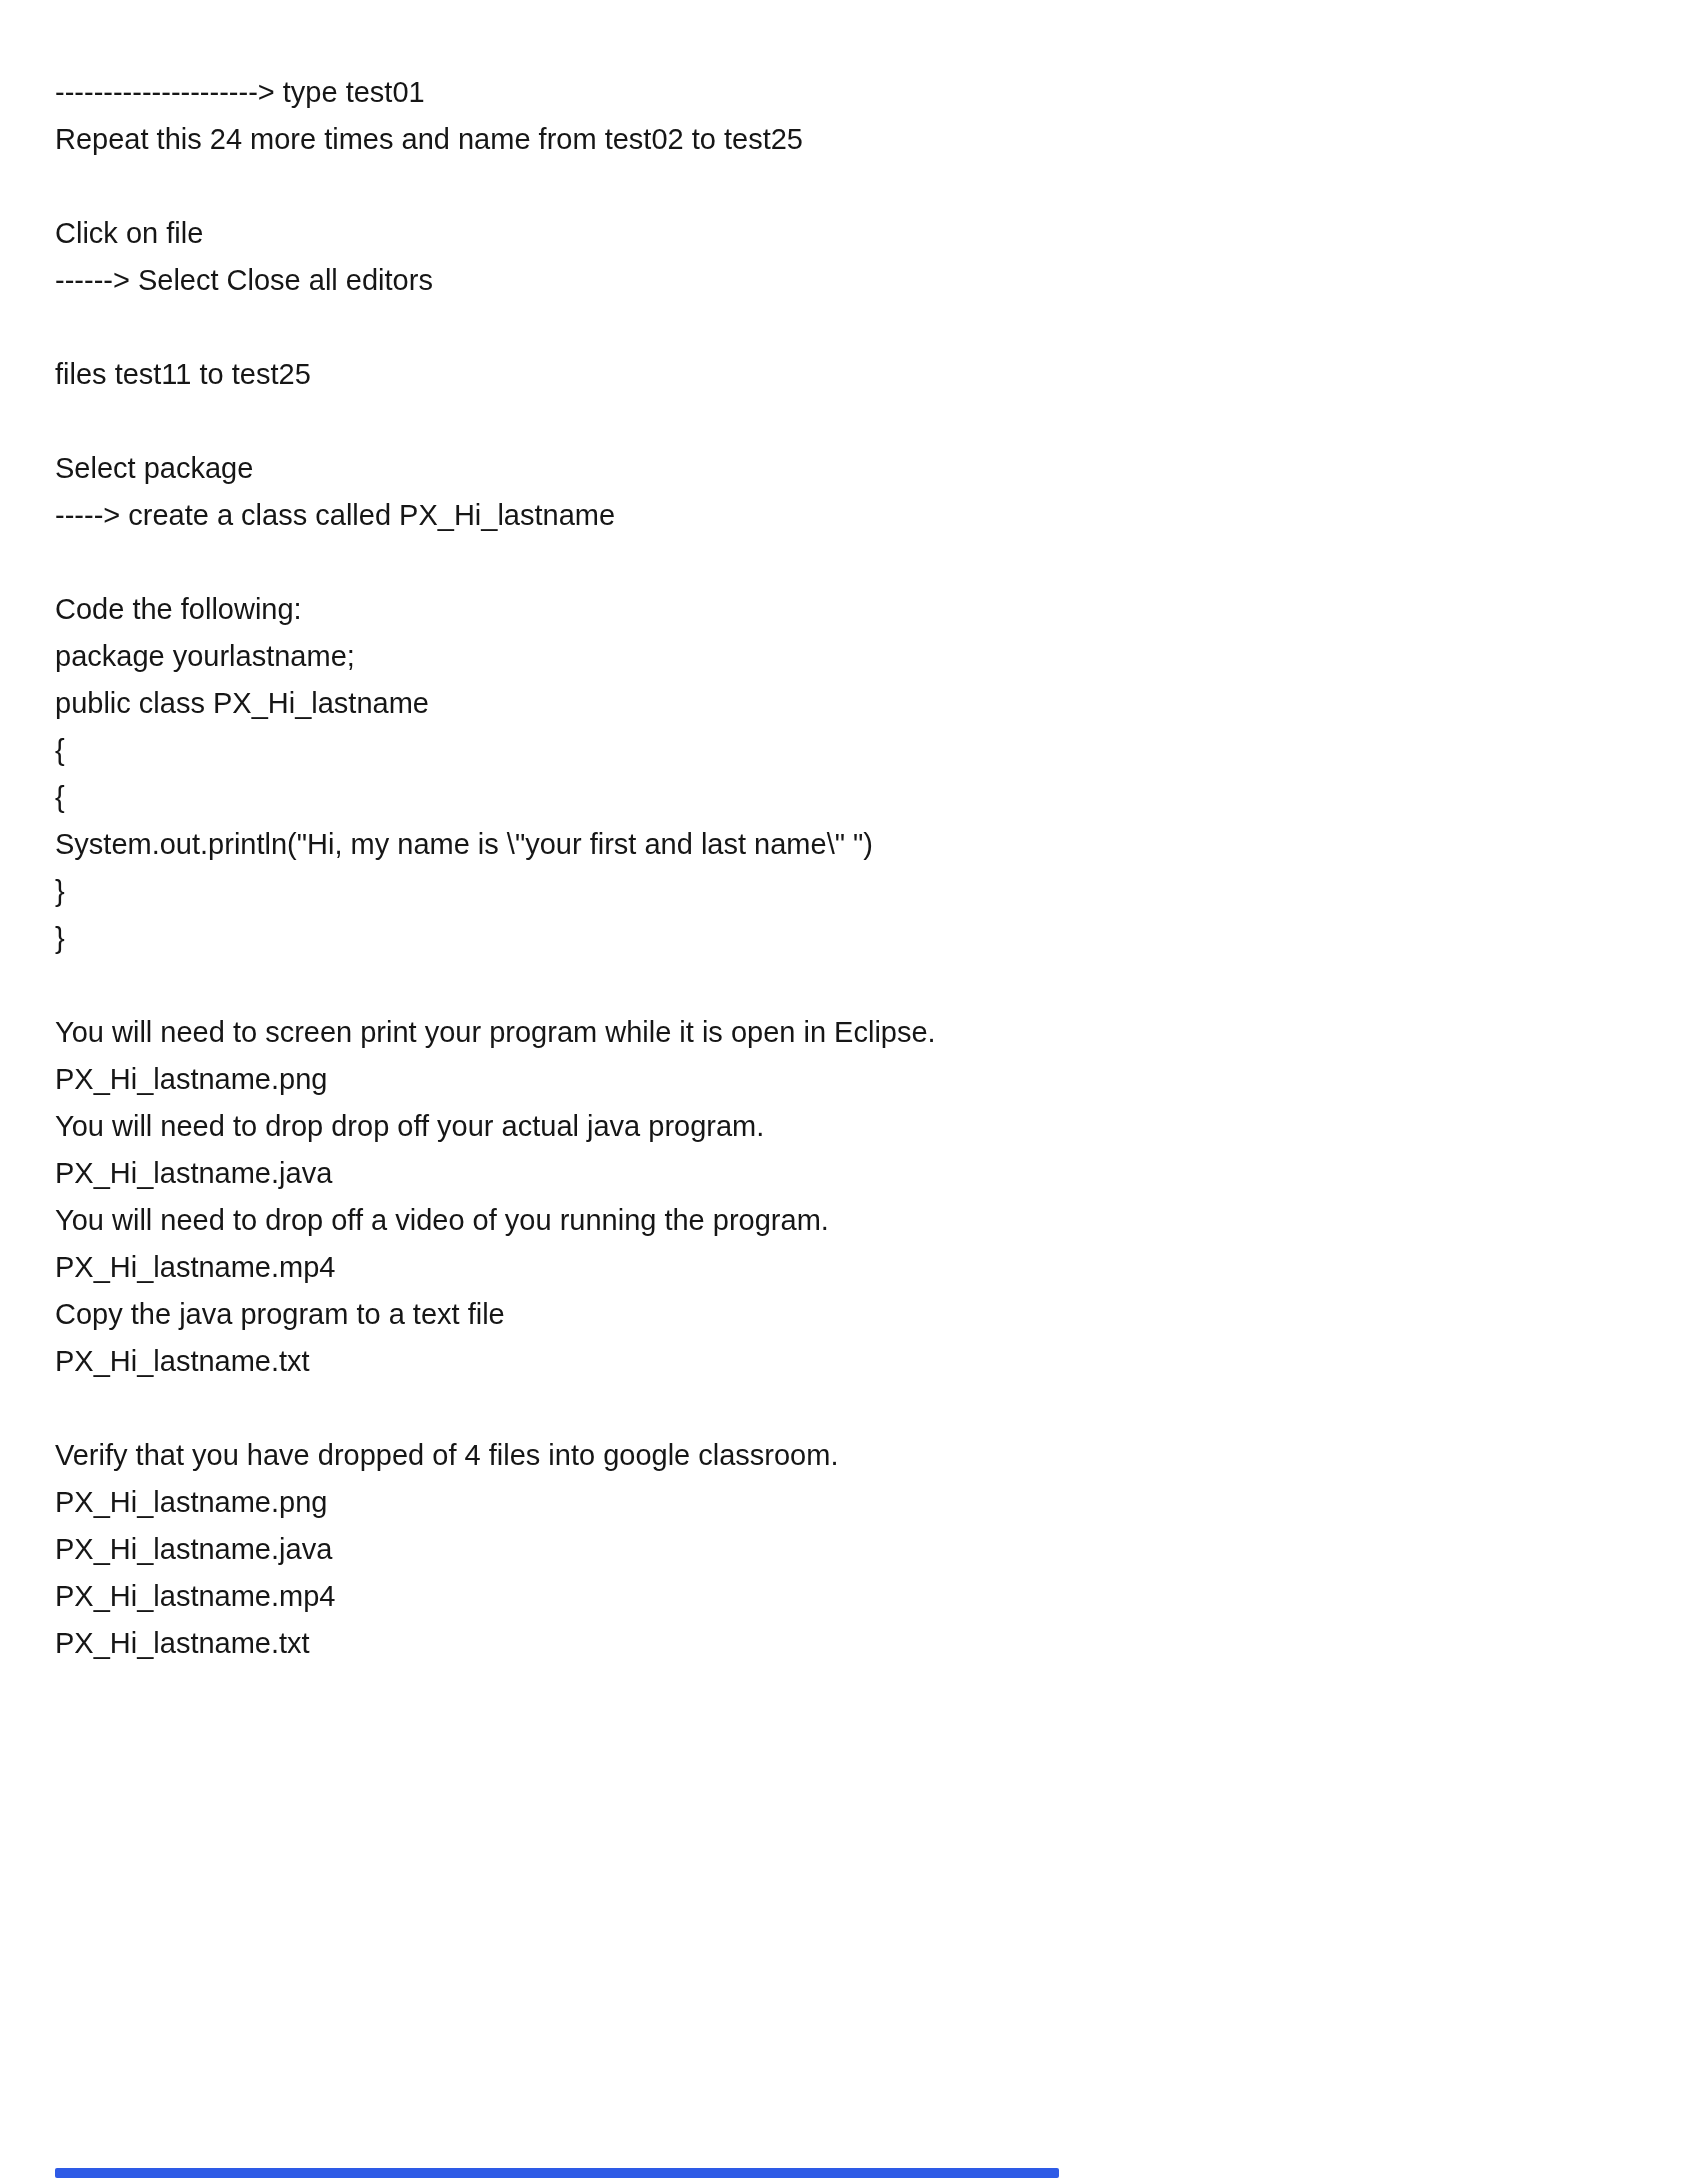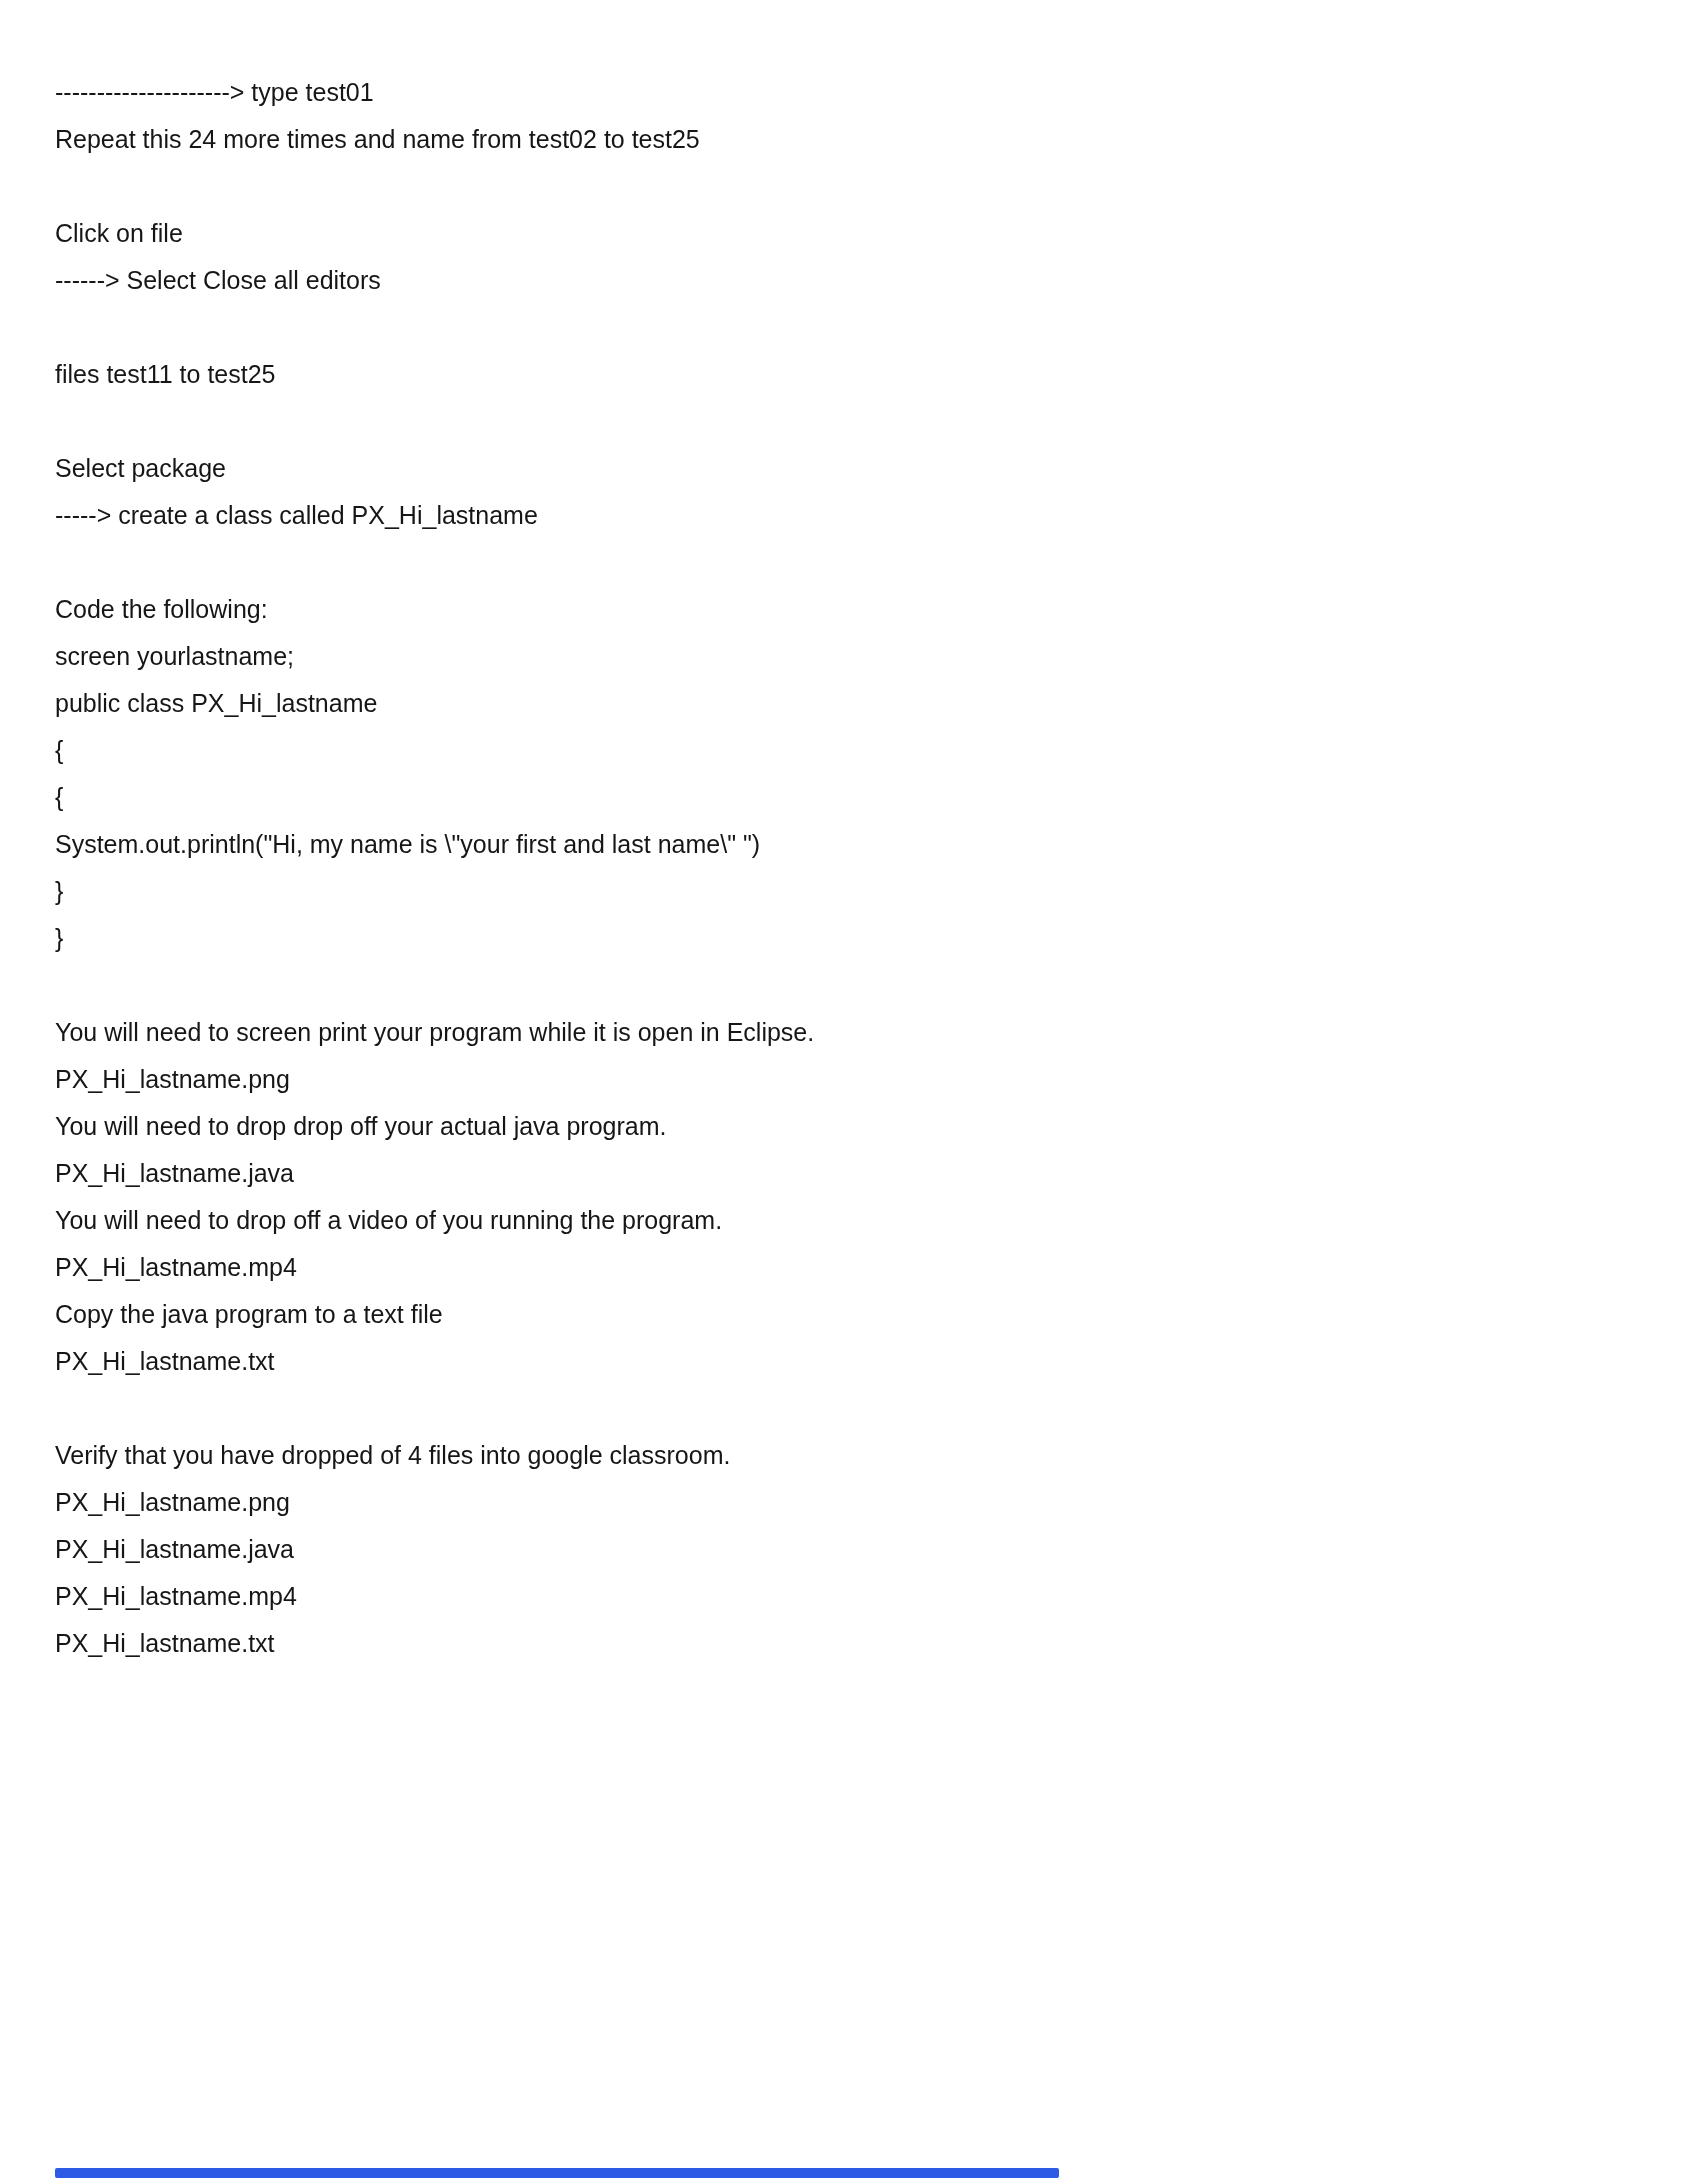--- a/index.html
+++ b/index.html
@@ -13,21 +13,21 @@
     overflow: hidden;
     background: #ffffff;
     font-family: "Liberation Sans", "DejaVu Sans", sans-serif;
   }
   #doc {
     position: absolute;
     left: 55px;
     top: 69px;
     right: 30px;
     color: #161616;
-    font-size: 25px;
+    font-size: 29px;
     line-height: 47px;
     font-weight: 400;
   }
   .para {
     margin: 0 0 47px 0;
   }
   .line {
     margin: 0;
     padding: 0;
     white-space: pre-wrap;
@@ -55,21 +55,21 @@
     </div>
     <div class="para">
       <p class="line">files test11 to test25</p>
     </div>
     <div class="para">
       <p class="line">Select package</p>
       <p class="line">-----&gt; create a class called PX_Hi_lastname</p>
     </div>
     <div class="para">
       <p class="line">Code the following:</p>
-      <p class="line">screen yourlastname;</p>
+      <p class="line">package yourlastname;</p>
       <p class="line">public class PX_Hi_lastname</p>
       <p class="line">{</p>
       <p class="line">{</p>
       <p class="line">System.out.println("Hi, my name is \"your first and last name\" ")</p>
       <p class="line">}</p>
       <p class="line">}</p>
     </div>
     <div class="para">
       <p class="line">You will need to screen print your program while it is open in Eclipse.</p>
       <p class="line">PX_Hi_lastname.png</p>

